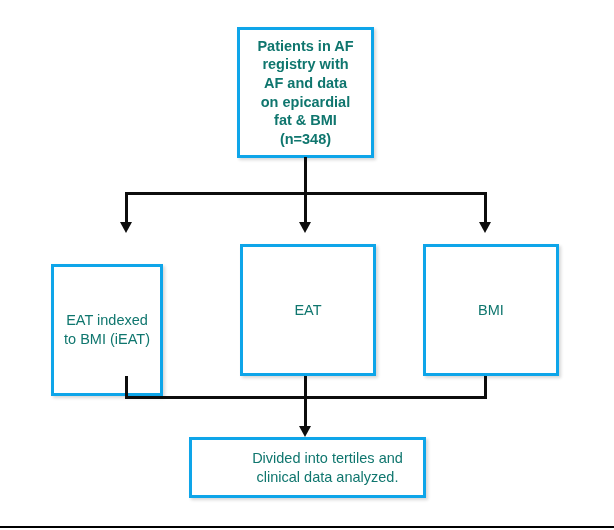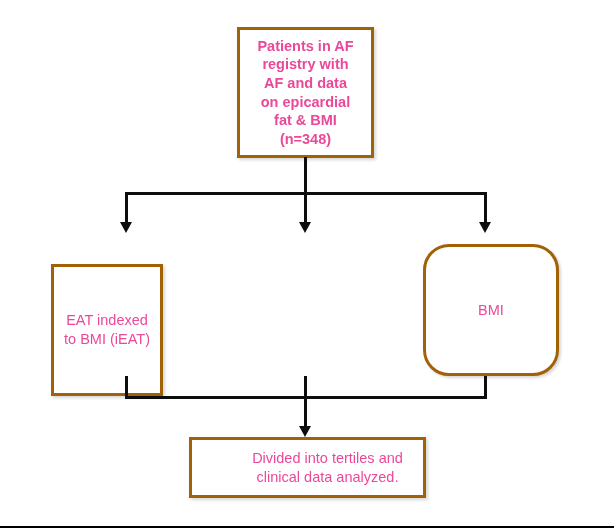--- a/index.html
+++ b/index.html
@@ -15,26 +15,26 @@
     position: relative;
     width: 614px;
     height: 530px;
     background: #ffffff;
     overflow: hidden;
   }
   .node {
     position: absolute;
     box-sizing: border-box;
     background: #ffffff;
-    border: 3px solid #a16207;
+    border: 3px solid #0ea5e9;
     display: flex;
     align-items: center;
     justify-content: center;
     text-align: center;
-    color: #ec4899;
+    color: #0f766e;
     line-height: 1.28;
     box-shadow: 2px 2px 3px rgba(0,0,0,0.16);
   }
   .node-text {
     display: block;
     padding: 0 6px;
     white-space: pre-line;
   }
 
   
@@ -62,21 +62,20 @@
     width: 136px;
     height: 132px;
     font-size: 14.5px;
   }
   #node-bmi {
     left: 423px;
     top: 244px;
     width: 136px;
     height: 132px;
     font-size: 14.5px;
-    border-radius: 26px;
   }
 
   
   #node-bottom {
     left: 189px;
     top: 437px;
     width: 237px;
     height: 61px;
     font-size: 14.5px;
     padding-left: 40px;
@@ -154,20 +153,23 @@
   <div class="arrowhead" id="arrow-center"></div>
 
   <div class="conn vline" id="branch-right"></div>
   <div class="arrowhead" id="arrow-right"></div>
 
   <div class="node" id="node-ieat">
     <span class="node-text">EAT indexed
 to BMI (iEAT)</span>
   </div>
 
+  <div class="node" id="node-eat">
+    <span class="node-text">EAT</span>
+  </div>
 
   <div class="node" id="node-bmi">
     <span class="node-text">BMI</span>
   </div>
 
   <div class="conn vline" id="stem-ieat"></div>
   <div class="conn vline" id="stem-eat"></div>
   <div class="conn vline" id="stem-bmi"></div>
   <div class="conn hline" id="bar-merge"></div>
   <div class="conn vline" id="stem-bottom"></div>

